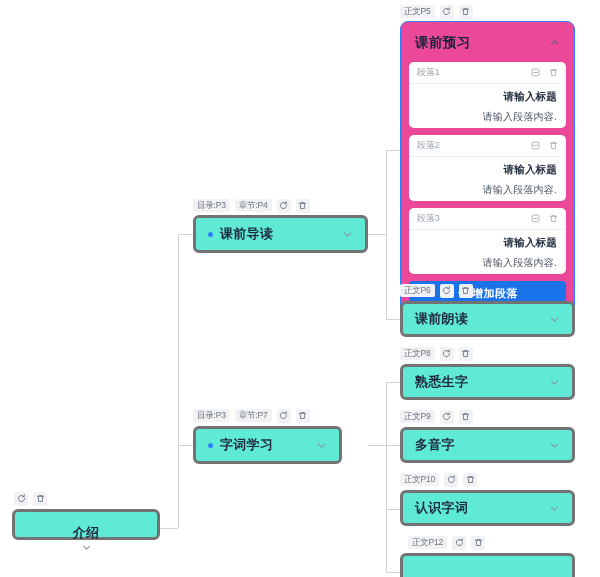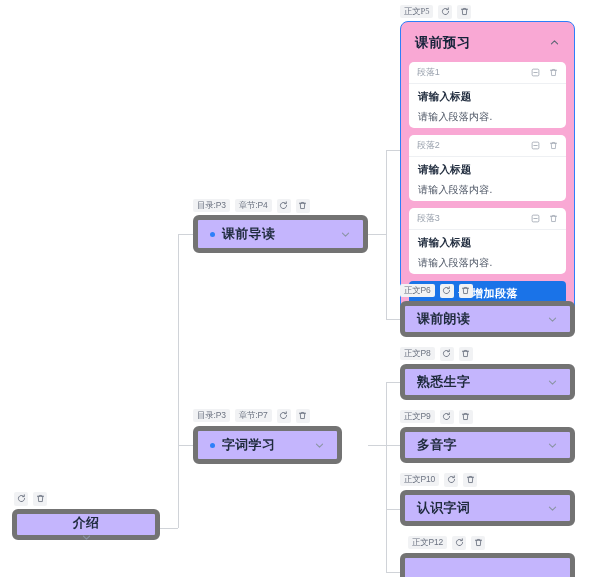--- a/index.html
+++ b/index.html
@@ -66,26 +66,26 @@
     align-items: center;
     justify-content: center;
     cursor: pointer;
   }
   .tbtn svg { display: block; }
 
   
   .node {
     position: absolute;
     box-sizing: border-box;
-    background: #c4b5fd;
-    border: 5px solid #737373;
+    background: #5eead4;
+    border: 3px solid #737373;
     border-radius: 6px;
     display: flex;
     align-items: center;
-    padding: 0 12px;
+    padding: 12px 12px;
     cursor: pointer;
   }
   .node .dot {
     width: 5px;
     height: 5px;
     border-radius: 50%;
     background: #2d7ff9;
     margin-right: 7px;
     flex: 0 0 auto;
   }
@@ -101,24 +101,25 @@
     flex: 0 0 auto;
     color: #8a94a3;
     display: flex;
     align-items: center;
   }
 
   
   .card {
     position: absolute;
     box-sizing: border-box;
-    background: #f9a8d4;
+    background: #ec4899;
     border: 1.5px solid #2d7ff9;
     border-radius: 8px;
     padding: 8px;
+    text-align: right;
   }
   .card-head {
     display: flex;
     align-items: center;
     justify-content: space-between;
     padding: 4px 6px 10px 6px;
   }
   .card-title {
     font-size: 13.5px;
     font-weight: 700;
@@ -252,21 +253,21 @@
   <div class="node" style="left:193px; top:215px; width:175px; height:38px;">
     <span class="dot"></span>
     <span class="node-label">课前导读</span>
     <span class="chev">
       <svg width="11" height="11" viewBox="0 0 16 16" fill="none" stroke="currentColor" stroke-width="1.5" stroke-linecap="round" stroke-linejoin="round">
           <path d="M3.5 6l4.5 4.5L12.5 6"></path>
         </svg>
     </span>
   </div>
 
-  <div class="toolbar" style="left:400px; top:4px;font-family:Liberation Serif, serif;">
+  <div class="toolbar" style="left:400px; top:4px;">
     <span class="tag">正文P5</span>
     <div class="tbtn">
       <svg width="9" height="9" viewBox="0 0 16 16" fill="none" stroke="#6b7280" stroke-width="1.6" stroke-linecap="round">
         <path d="M13.5 8a5.5 5.5 0 1 1-1.7-4"></path>
           <path d="M13 1.5v3.2h-3.2"></path>
       </svg>
     </div>
     <div class="tbtn">
       <svg width="9" height="9" viewBox="0 0 16 16" fill="none" stroke="#6b7280" stroke-width="1.5" stroke-linecap="round">
         <path d="M2.5 4h11"></path>

